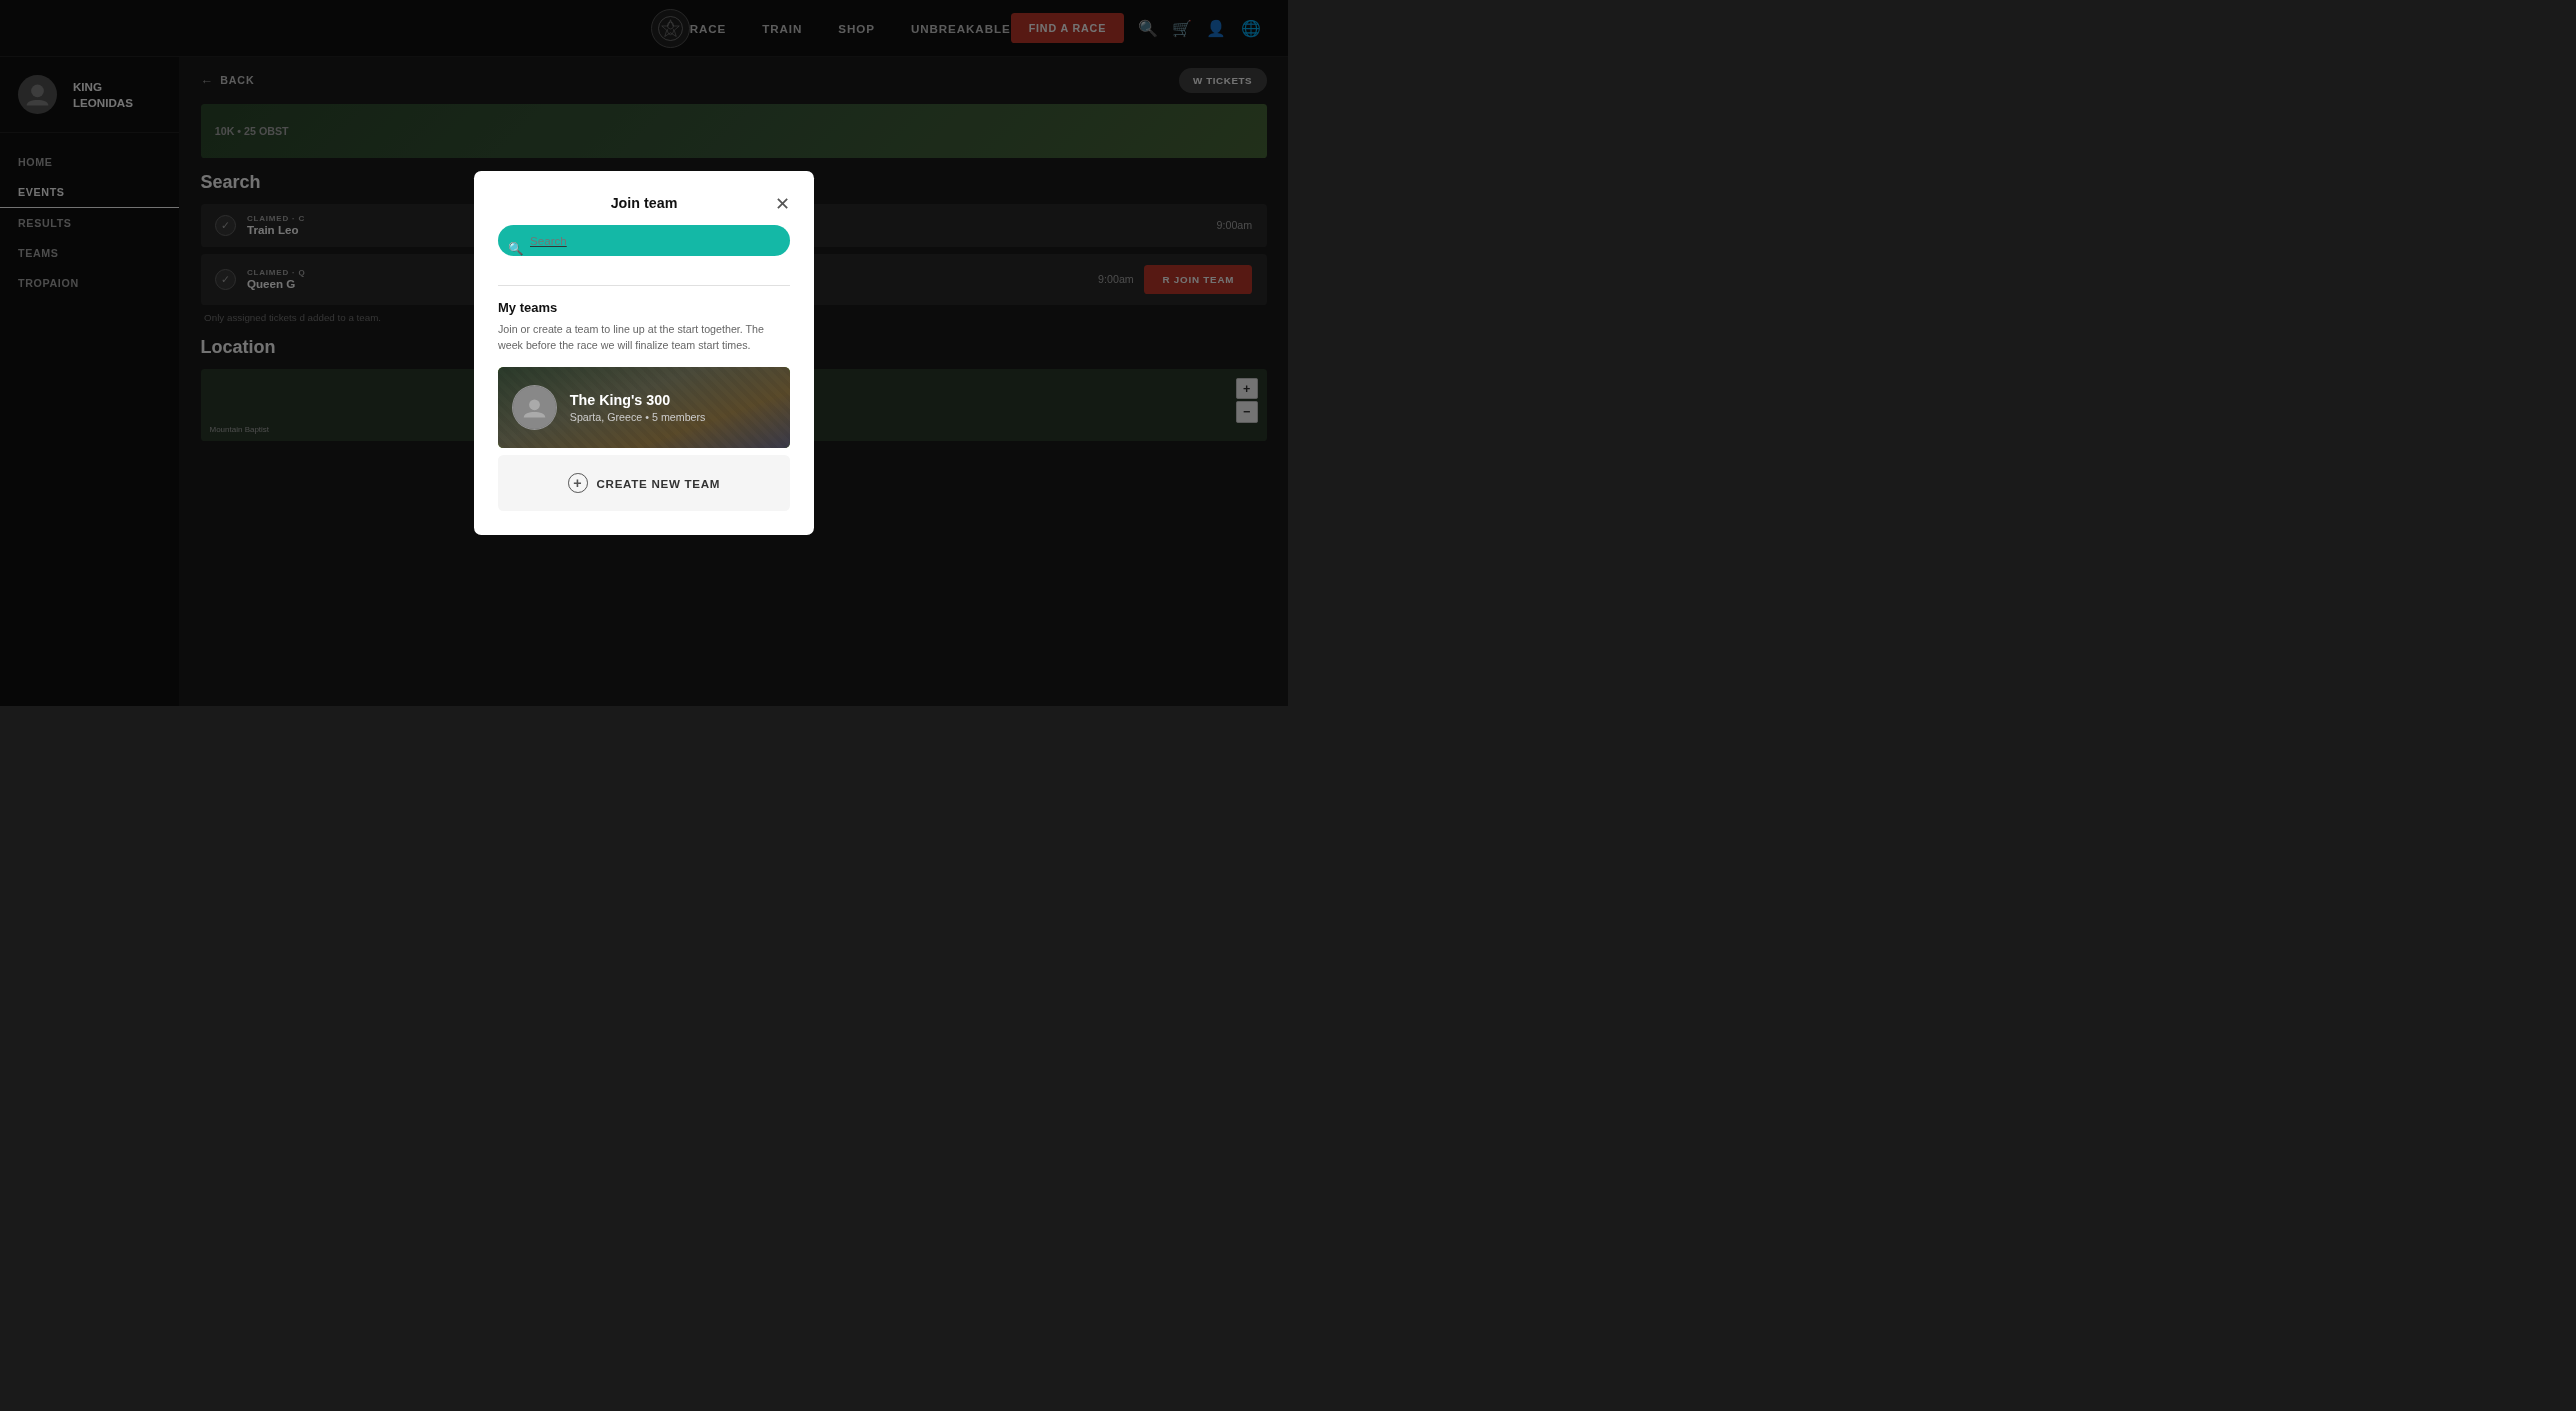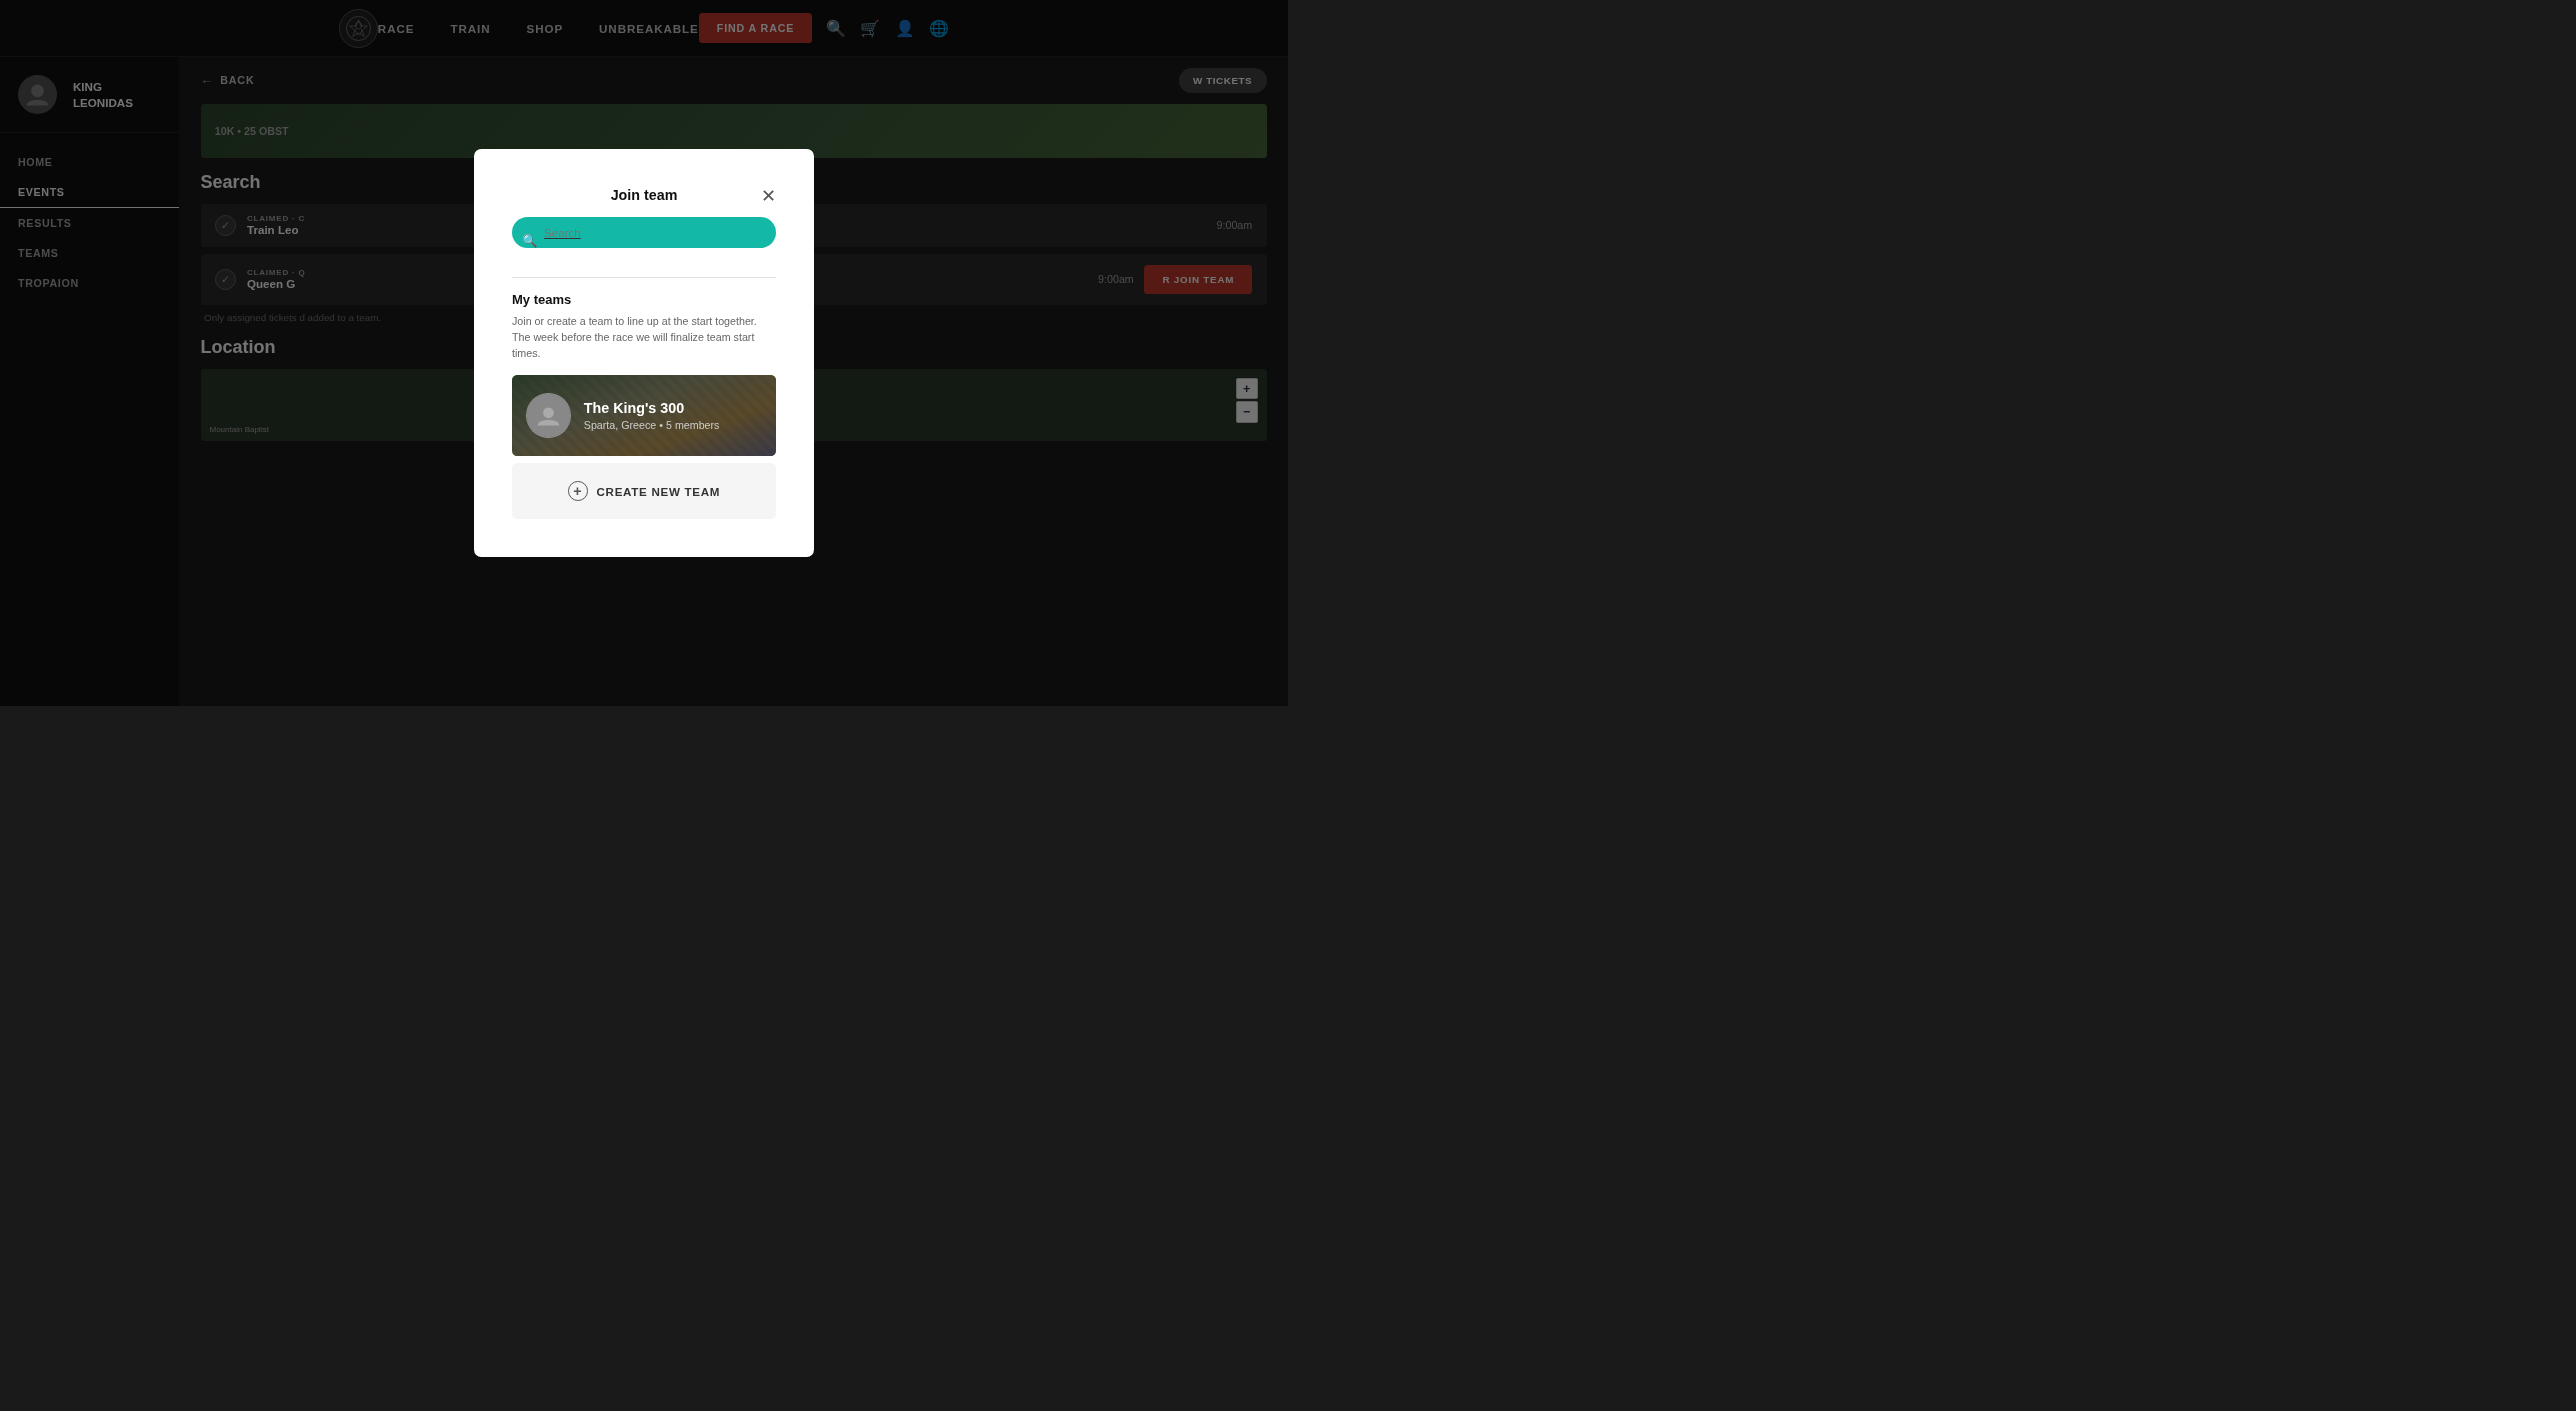--- a/index.html
+++ b/index.html
@@ -10,21 +10,21 @@
       width: 1288px;
       height: 706px;
       overflow: hidden;
       position: relative;
     }
 
     
     .navbar {
       display: flex;
       align-items: center;
-      justify-content: center;
+      justify-content: flex-end;
       background: #111;
       padding: 0 27px;
       height: 57px;
       border-bottom: 0.9px solid #222;
       position: relative;
       z-index: 1;
     }
     .nav-logo {
       width: 39px;
       height: 39px;
@@ -309,21 +309,21 @@
       justify-content: center;
     }
 
     
     .modal {
       background: #fff;
       border-radius: 7.2px;
       width: 340px;
       max-height: 572px;
       overflow-y: auto;
-      padding: 38px;
+      padding: 24px;
       position: relative;
       color: #333;
     }
     .modal-header {
       display: flex;
       align-items: center;
       justify-content: center;
       margin-bottom: 14.3px;
       position: relative;
     }

